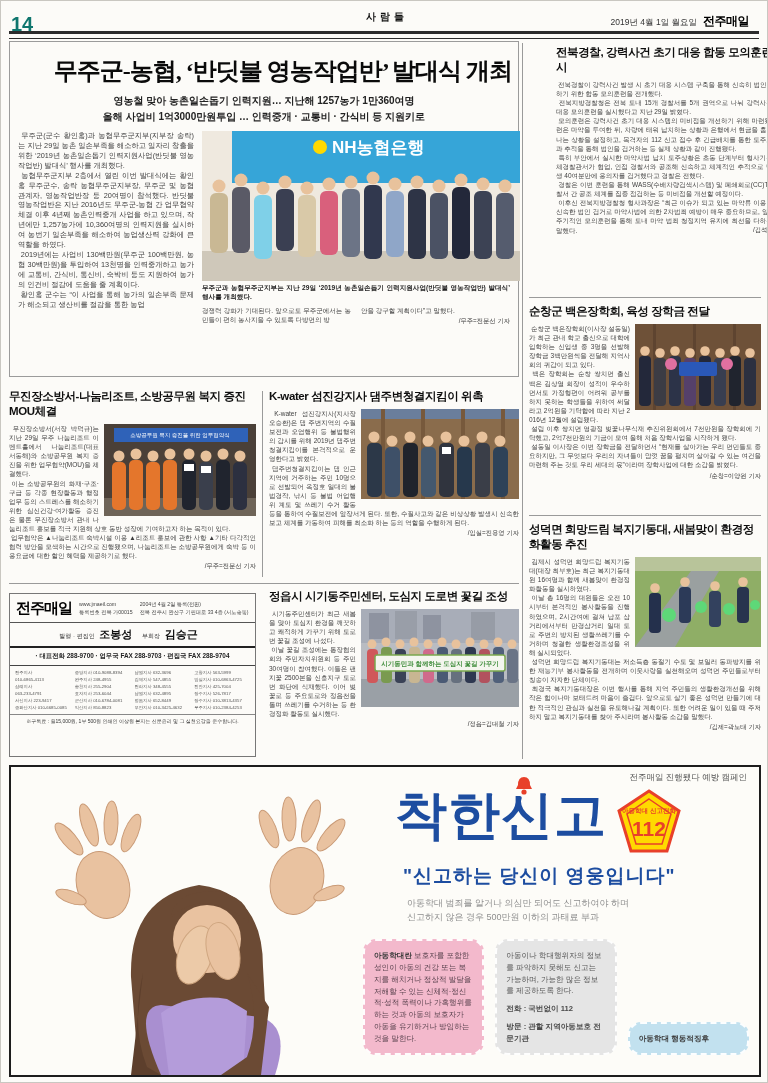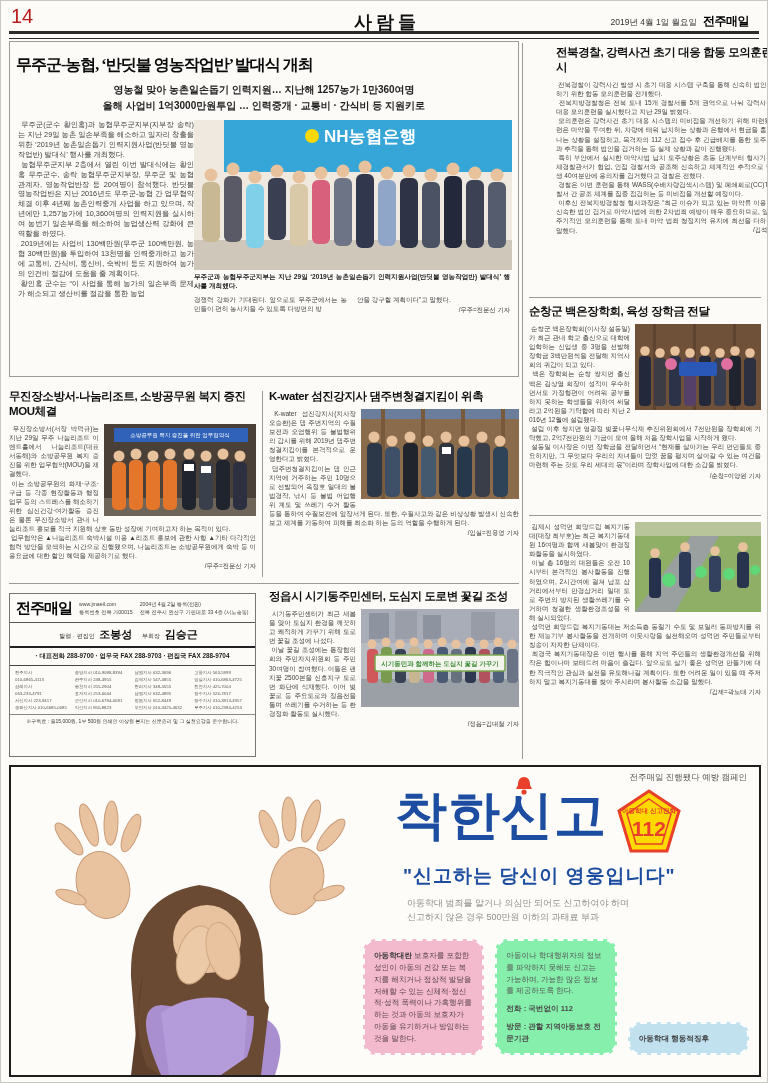--- a/index.html
+++ b/index.html
@@ -1,37 +1,37 @@
 <!DOCTYPE html>
 <html><head>
 <meta charset="utf-8">
 <style>
   html,body{margin:0;padding:0;background:#e9e7e1;font-family:"Liberation Sans",sans-serif;}
   .page{position:relative;width:768px;height:1083px;margin:0 auto;background:#fcfbf8;border:1px solid #c9c7c1;box-sizing:border-box;overflow:hidden;color:#2b2b2b;}
   
   .hdr{position:absolute;top:2px;left:10px;right:10px;height:28px;}
-  .hdr .pgnum{position:absolute;left:0;top:2px;font-size:20px;font-weight:normal;color:#b91c1c;}
-  .hdr .section{position:absolute;left:6px;right:0;top:7px;text-align:center;font-size:18px;font-weight:bold;color:#111;letter-spacing:4px;}
+  .hdr .pgnum{position:absolute;left:0;top:10px;font-size:20px;font-weight:bold;color:#0f766e;}
+  .hdr .section{position:absolute;left:6px;right:0;top:7px;text-align:center;font-size:10px;font-weight:bold;color:#111;letter-spacing:4px;}
   .hdr .dateline{position:absolute;right:8px;top:10px;font-size:8.5px;color:#333;}
   .hdr .paper{font-size:12px;font-weight:bold;color:#000;margin-left:6px;letter-spacing:-0.5px;}
   .hdr-rule{position:absolute;left:8px;right:8px;top:30px;height:4px;border-top:3px solid #2c2c2c;border-bottom:1px solid #2c2c2c;}
   
   .bt{font-size:6.5px;line-height:1.4;text-align:justify;white-space:pre-wrap;word-break:break-all;color:#3d3d3d;}
   .atitle{font-size:11.5px;font-weight:bold;color:#0f0f0f;letter-spacing:-0.4px;margin:0 0 5px 0;}
   .byline{display:block;text-align:right;font-size:6.3px;color:#333;margin-top:2px;}
   .hrule{position:absolute;height:1px;background:#9a9a9a;}
   .vrule{position:absolute;width:1px;background:#9a9a9a;}
   .photo{display:block;background:#ddd;}
   .phR{float:right;margin:0 0 3px 5px;}
   .caption{font-size:6.6px;font-weight:bold;color:#222;line-height:1.35;text-align:justify;word-break:break-all;margin-top:3px;}
   
   .main-box{position:absolute;left:8px;top:40px;width:510px;height:336px;border:1px solid #9b9b9b;box-sizing:border-box;background:#fcfbf8;}
-  .main-title{margin:13px 6px 7px 6px;text-align:left;font-family:"Liberation Serif",serif;font-size:16px;font-weight:bold;color:#0a0a0a;letter-spacing:-1px;}
+  .main-title{margin:13px 6px 7px 6px;text-align:right;font-family:"Liberation Serif",serif;font-size:24px;font-weight:bold;color:#0a0a0a;letter-spacing:-1px;}
   .main-sub{text-align:center;font-size:10px;font-weight:bold;color:#222;margin:2px 0;}
-  .main-cols{display:flex;margin:7px 8px 0 8px;}
+  .main-cols{display:flex;margin:7px 8px 0 8px;gap:8px;}
   .main-left{width:176px;flex:none;font-size:7.3px;line-height:1.36;}
   .main-right{flex:1;min-width:0;}
   .cont-row{display:flex;gap:10px;margin-top:4px;}
   .cont-col{flex:1;font-size:6.5px;}
   
   .art{position:absolute;box-sizing:border-box;}
   
   .mast{position:absolute;left:8px;top:592px;width:247px;height:164px;border:1px solid #777;box-sizing:border-box;background:#fcfbf8;font-size:6px;}
   .mast-row1{display:flex;align-items:center;gap:7px;padding:5px 6px 4px 6px;border-bottom:1px solid #555;}
   .mast-logo{font-family:"Liberation Serif",serif;font-size:15px;font-weight:bold;color:#000;letter-spacing:-1px;}
@@ -49,21 +49,21 @@
   .ad{position:absolute;left:8px;top:764px;width:752px;height:312px;border:2px solid #1d1d1d;box-sizing:border-box;background:#fdfcf8;overflow:hidden;}
   .ad-campaign{position:absolute;top:5px;right:12px;font-size:8.5px;color:#555;}
   .ad-photo{position:absolute;left:0px;bottom:0px;}
   .ad-title-row{position:absolute;left:384px;top:22px;display:flex;align-items:flex-start;gap:10px;}
   .ad-title{font-size:52px;font-weight:bold;color:#1d4da0;letter-spacing:1px;line-height:1;}
   .ad-slogan{position:absolute;left:392px;top:96px;font-size:19px;font-weight:bold;color:#1d4da0;letter-spacing:1px;}
   .ad-desc{position:absolute;left:396px;top:130px;font-size:9px;color:#8e8e8e;line-height:1.55;white-space:pre-line;}
   .ad-boxes{position:absolute;left:352px;top:172px;right:10px;display:flex;gap:11px;align-items:flex-end;}
   .abox{flex:1;border-radius:13px;padding:9px 9px;font-size:7.6px;line-height:1.55;color:#555;box-sizing:border-box;border:2px dashed rgba(255,255,255,0.95);}
   .abox.pink{background:#f3b9cc;color:#5c4450;}
-  .abox.yellow{background:#86efac;}
+  .abox.yellow{background:#e5e5e5;}
   .abox.blue{background:#c2e1ef;}
   .abox b{color:#3c3c3c;}
   .abox ul{margin:2px 0 0 0;padding:0;list-style:none;}
   .abox li:before{content:"• ";}
   .abox .contact{font-weight:bold;color:#4a4a4a;margin-top:6px;}
   svg text{font-family:"Liberation Sans",sans-serif;}
 </style>
 </head>
 <body>
 
@@ -452,20 +452,21 @@
  백은 장학회는 순창 쌍치면 출신 백은 김상열 회장이 성적이 우수하면서도 가정형편이 어려워 공부를 하지 못하는 학생들을 위하여 써달라고 2억원을 기탁함에 따라 지난 2016년 12월에 설립됐다.
  설립 이후 쌍치면 영광정 벚꽃나무식재 추진위원회에서 7천만원을 장학회에 기탁했고, 2억7천만원의 기금이 모여 올해 처음 장학사업을 시작하게 됐다.
  설동일 이사장은 이번 장학금을 전달하면서 “현재를 살아가는 우리 면민들도 중요하지만, 그 무엇보다 우리의 자녀들이 맘껏 꿈을 펼치며 살아갈 수 있는 여건을 마련해 주는 것도 우리 세대의 몫”이라며 장학사업에 대한 소감을 밝혔다.</div>
       <span class="byline">/순창=이양원 기자</span>
     </div>
   </div>
 
   <div class="hrule" style="left:528px;top:514px;width:232px;"></div>
 
   <div class="side" style="top:521px;">
+    <div class="atitle">성덕면 희망드림 복지기동대, 새봄맞이 환경정화활동 추진</div>
     <div style="overflow:hidden;">
       <svg class="photo phR" width="126" height="90" viewBox="0 0 126 90">
         <rect width="126" height="90" fill="#8fae66"></rect>
         <rect y="0" width="126" height="14" fill="#b8c49a"></rect>
         <polygon points="0,90 56,14 84,14 40,90" fill="#9aa0a0"></polygon>
         <g>
           <g transform="translate(14,26)">
               <circle cx="6" cy="5" r="4.8" fill="#e8c29c"></circle>
               <rect x="0" y="10" width="12" height="40" rx="4" fill="#24304c"></rect>
             </g>

